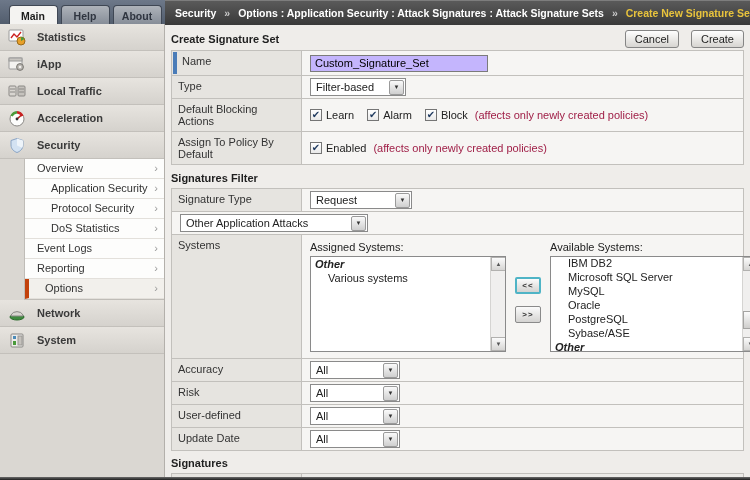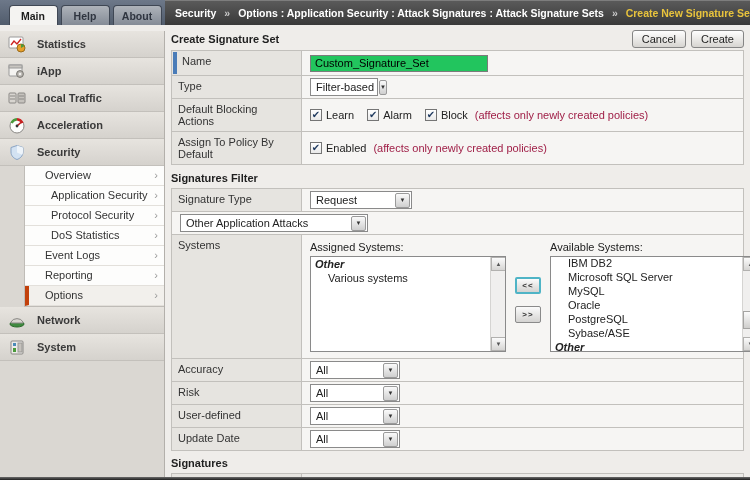--- a/index.html
+++ b/index.html
@@ -26,36 +26,36 @@
   .breadcrumb-bar {
     flex: 1; background: linear-gradient(#5a5a5a, #393939);
     border-top: 1px solid #7d7d7d;
     color: #fff; font-size: 10.5px; font-weight: bold;
     line-height: 24px; padding-left: 10px; white-space: nowrap; overflow: hidden;
   }
   .breadcrumb-bar .sep { color: #c9c9c9; margin: 0 5px; }
   .breadcrumb-bar .current { color: #e8c33c; }
   
   .sidebar {
-    position: absolute; top: 31px; left: 0; width: 165px; bottom: 3px;
+    position: absolute; top: 24px; left: 0; width: 165px; bottom: 3px;
     background: #dad7d2; border-right: 1px solid #b3b0ab; overflow: hidden;
   }
   .nav-item {
     height: 27px; display: flex; align-items: center; gap: 10px;
     padding-left: 8px; font-size: 11px; font-weight: bold; color: #3a3a3a;
     background: linear-gradient(#e7e4df, #d5d2cd);
     border-bottom: 1px solid #c3c0bb; cursor: pointer;
   }
   .nav-item .nicon { width: 19px; height: 17px; flex: 0 0 19px; }
   .submenu {
     margin-left: 24px; background: #fdfdfc;
     border: 1px solid #bfbcb7; border-top: none; border-right: none;
   }
   .submenu-item {
-    height: 20px; line-height: 19px; padding-left: 20px; position: relative;
+    height: 20px; line-height: 19px; padding-left: 12px; position: relative;
     font-size: 11px; color: #333; border-bottom: 1px solid #e3e0db; cursor: pointer;
   }
   .submenu-item.level2 { padding-left: 26px; }
   .submenu-item.active { border-left: 4px solid #c2410c; padding-left: 16px; background: #f2f0ec; }
   .submenu-item .chev { position: absolute; right: 6px; top: 0; color: #9a9a9a; font-size: 11px; }
   
   .main {
     position: absolute; left: 165px; top: 25px; right: 0; bottom: 3px;
     background: #efedea; padding: 6px 6px 0 6px; overflow: hidden;
   }
@@ -63,42 +63,42 @@
     display: flex; justify-content: space-between; align-items: center;
     font-size: 11px; font-weight: bold; color: #1f1f1f;
     height: 16px; margin-bottom: 3px;
   }
   .btn {
     font-family: "Liberation Sans", sans-serif;
     font-size: 11px; color: #1f1f1f; padding: 1px 9px; height: 18px;
     background: linear-gradient(#fefefe, #d7d5d1);
     border: 1px solid #858585; border-radius: 3px; cursor: pointer;
   }
-  .btn-row { display: flex; gap: 5px; }
+  .btn-row { display: flex; gap: 12px; }
   .ftable { border: 1px solid #c2c0bc; border-bottom: none; }
   .frow { display: flex; border-bottom: 1px solid #c2c0bc; background: #f6f5f3; min-height: 22px; }
   .flabel {
     width: 130px; flex: 0 0 130px; background: #e6e4e0;
     border-right: 1px solid #c2c0bc; padding: 4px 6px;
     font-size: 11px; color: #333; position: relative;
   }
   .flabel.required { padding-left: 10px; }
   .flabel.required::before {
     content: ""; position: absolute; left: 1px; top: 1px; bottom: 1px; width: 4px;
     background: #4a7cb8;
   }
   .fvalue {
     flex: 1; padding: 2px 8px; display: flex; align-items: center; gap: 5px;
     font-size: 11px; color: #222;
   }
   .note { color: #a02048; }
   input.text {
     width: 178px; height: 17px; border: 1px solid #7b7b7b;
     font-family: "Liberation Sans", sans-serif; font-size: 11px; padding: 1px 4px;
-    background: #22c55e;
+    background: #c4b5fd;
   }
   .sel {
     display: inline-flex; align-items: center; justify-content: space-between;
     border: 1px solid #8a8a8a; background: #fff; height: 18px; padding: 0 1px 0 0;
     cursor: pointer;
   }
   .sel-text { padding: 0 5px; font-size: 11px; color: #222; white-space: nowrap; }
   .sel-btn {
     width: 15px; height: 15px; margin-left: auto;
     background: linear-gradient(#fafafa, #cfcfcf);
@@ -297,21 +297,21 @@
   <div class="ftable">
     <div class="frow" style="min-height:25px">
       <div class="flabel required"><span>Name</span></div>
       <div class="fvalue">
         <input class="text" type="text" value="Custom_Signature_Set" style="">
       </div>
     </div>
     <div class="frow">
       <div class="flabel"><span>Type</span></div>
       <div class="fvalue">
-        <div class="sel" style="width:68px">
+        <div class="sel" style="width:96px">
           <span class="sel-text">Filter-based</span>
           <span class="sel-btn">▼</span>
         </div>
       </div>
     </div>
     <div class="frow">
       <div class="flabel"><span>Default Blocking Actions</span></div>
       <div class="fvalue">
         <span class="cb-group">
           <span class="cb">✔</span>

